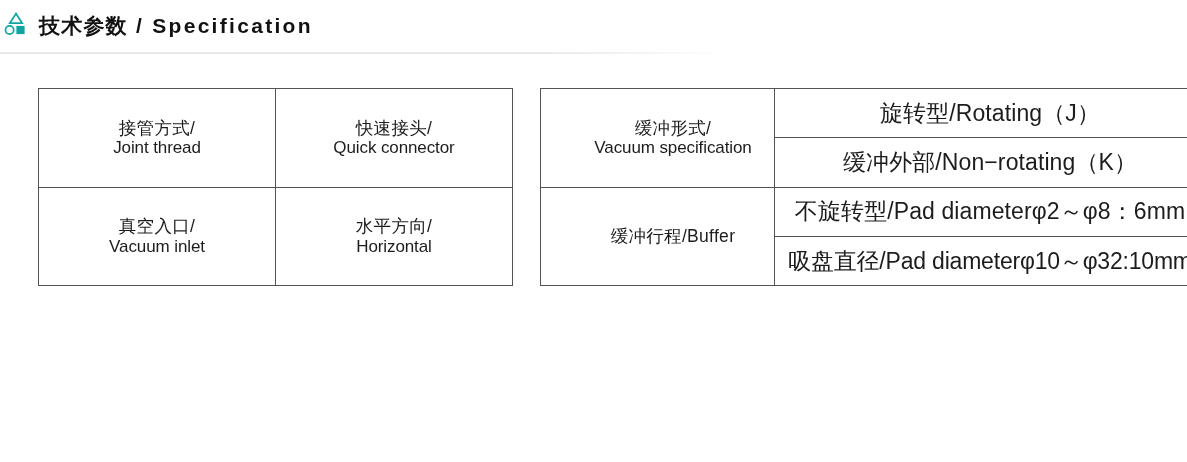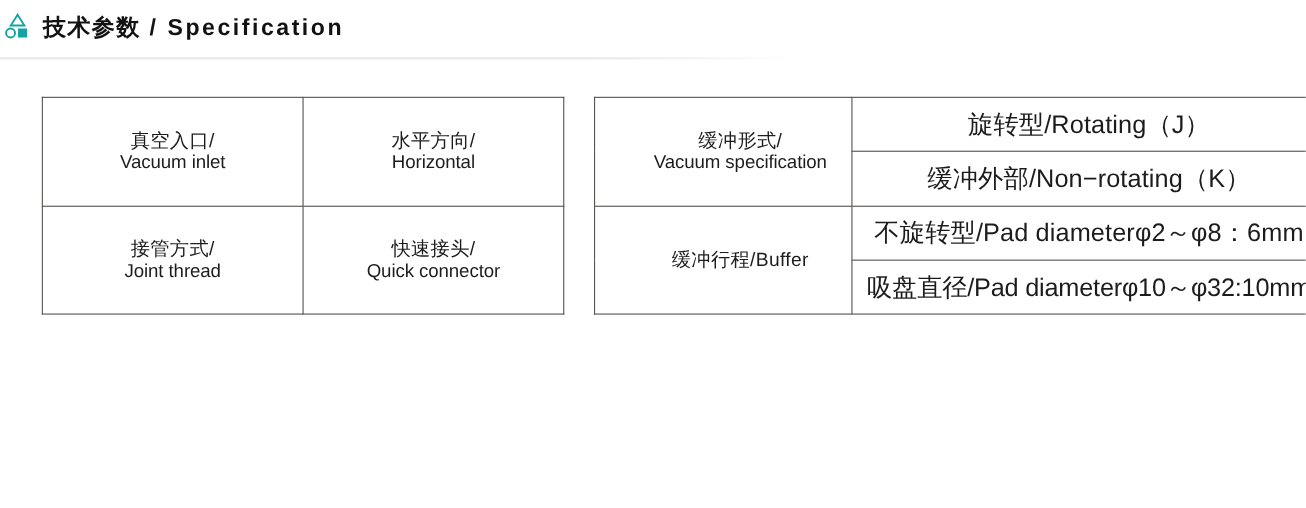--- a/index.html
+++ b/index.html
@@ -143,36 +143,36 @@
   </div>
   <div class="header-rule"></div>
 </div>
 
 <div class="spec-tables">
 
   <table class="spec-table" id="table-left">
     <tbody>
       <tr>
         <td>
+          <span class="cell-cn">接管方式/</span>
+          <span class="cell-en">Joint thread</span>
+        </td>
+        <td>
+          <span class="cell-cn">快速接头/</span>
+          <span class="cell-en">Quick connector</span>
+        </td>
+      </tr>
+      <tr>
+        <td>
           <span class="cell-cn">真空入口/</span>
           <span class="cell-en">Vacuum inlet</span>
         </td>
         <td>
           <span class="cell-cn">水平方向/</span>
           <span class="cell-en">Horizontal</span>
-        </td>
-      </tr>
-      <tr>
-        <td>
-          <span class="cell-cn">接管方式/</span>
-          <span class="cell-en">Joint thread</span>
-        </td>
-        <td>
-          <span class="cell-cn">快速接头/</span>
-          <span class="cell-en">Quick connector</span>
         </td>
       </tr>
     </tbody>
   </table>
 
   <table class="spec-table" id="table-right">
     <tbody>
       <tr>
         <td class="col-label" rowspan="2">
           <span class="cell-cn">缓冲形式/</span>

